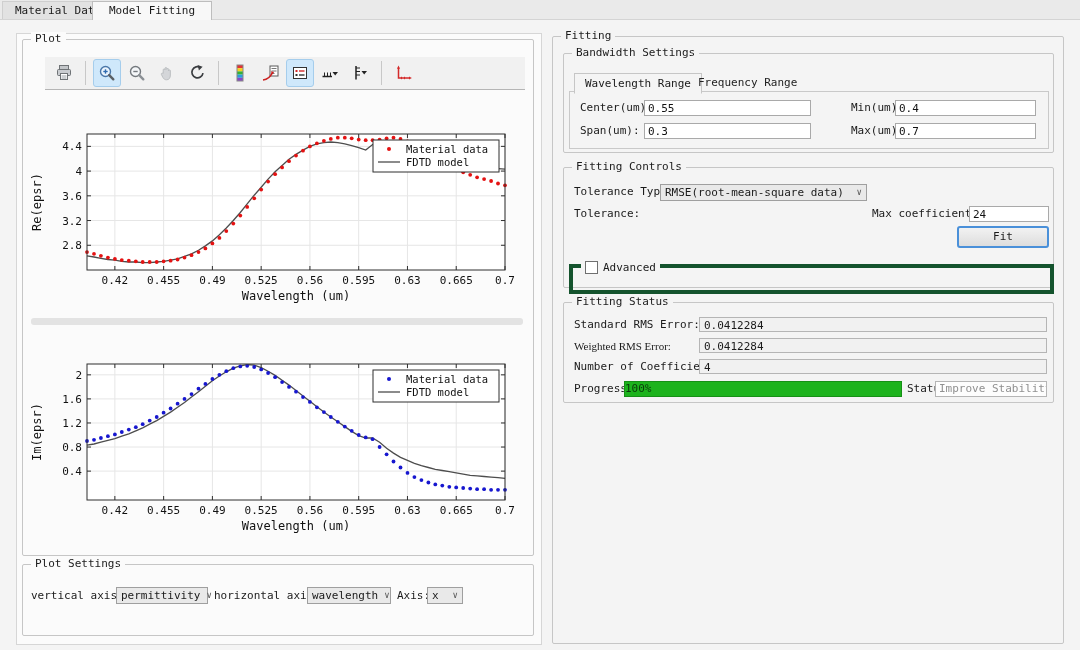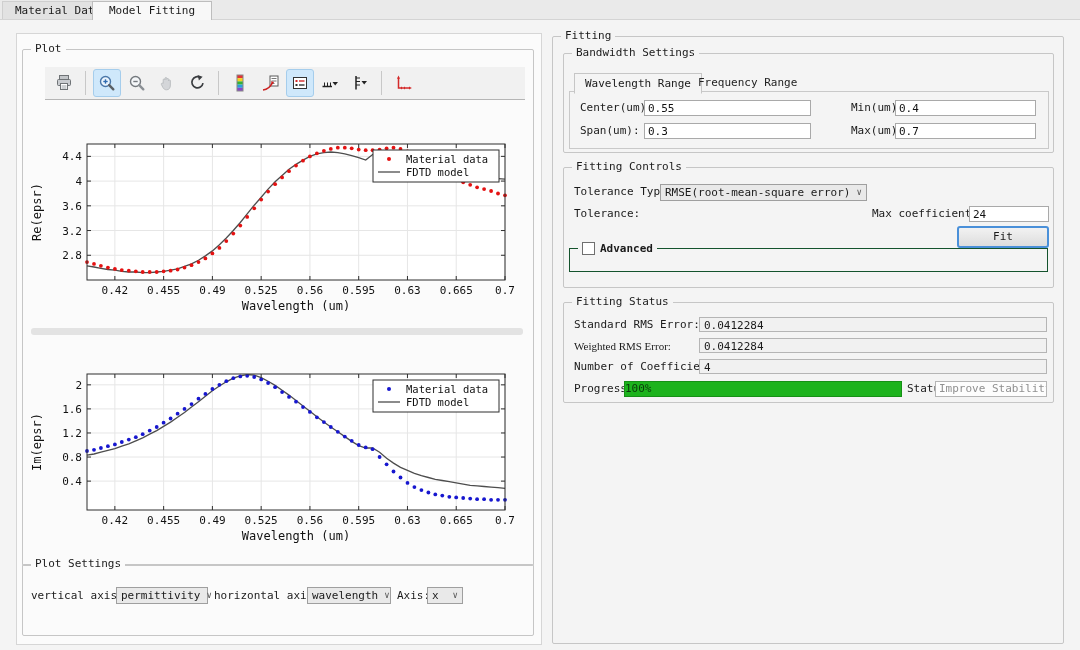--- a/index.html
+++ b/index.html
@@ -15,21 +15,21 @@
   .tab.t1{left:92px;background:#f8f8f8;border-color:#bdbdbd;height:18px;z-index:2;padding:0 16px;}
 
   
   .groupbox{position:absolute;border:1px solid #c6c6c6;border-radius:2px;}
   .gb-title{position:absolute;top:-8px;left:8px;padding:0 4px;line-height:14px;background:#f4f4f4;white-space:nowrap;}
   .onpanel > .gb-title{background:#fbfbfb;}
 
   
   .left-panel{position:absolute;left:16px;top:33px;width:524px;height:610px;background:#fbfbfb;border:1px solid #d6d6d6;}
 
-  .plot-group{left:5px;top:15px;width:510px;height:515px;}
+  .plot-group{left:5px;top:5px;width:510px;height:515px;}
   .toolbar{position:absolute;left:22px;top:17px;width:480px;height:33px;background:#f1f1f1;
            border-bottom:1px solid #b5b5b5;display:flex;align-items:center;padding-left:4px;box-sizing:border-box;}
   .tbtn{width:28px;height:28px;display:flex;align-items:center;justify-content:center;border-radius:3px;margin:0 1px;cursor:pointer;}
   .tbtn.sel{background:#cfe8fb;border:1px solid #a5cdec;box-sizing:border-box;}
   .tsep{width:1px;height:24px;background:#c8c8c8;margin:0 6px;}
 
   .chart{position:absolute;left:4px;width:504px;height:186px;}
   .chart.c0{top:84px;}
   .chart.c1{top:314px;}
   .chart svg text{font-family:"DejaVu Sans Mono","Liberation Mono",monospace;fill:#111;}
@@ -52,21 +52,21 @@
 
   .bw-group{left:10px;top:16px;width:489px;height:98px;}
   .bw-tab{position:absolute;top:19px;height:19px;line-height:19px;padding:0 10px;cursor:pointer;z-index:2;}
   .bw-tab.active{left:10px;background:#f4f4f4;border:1px solid #c6c6c6;border-bottom:1px solid #f4f4f4;}
   .bw-tab.idle{left:124px;color:#222;}
   .bw-content{position:absolute;left:5px;top:37px;width:478px;height:56px;border:1px solid #c9c9c9;}
 
   .fc-group{left:10px;top:130px;width:489px;height:119px;}
   .fit-btn{position:absolute;left:393px;top:58px;width:92px;height:22px;background:linear-gradient(#f2f2f2,#dddddd);
            border:2px solid #4a90d9;border-radius:3px;text-align:center;line-height:18px;cursor:pointer;box-sizing:border-box;}
-  .adv-box{position:absolute;left:5px;top:80px;width:477px;height:22px;border:1px solid #14532d;font-weight:bold;}
+  .adv-box{position:absolute;left:5px;top:96px;width:477px;height:22px;border:4px solid #14532d;}
   .adv-head{position:absolute;left:8px;top:-8px;background:#f4f4f4;padding:0 4px;display:flex;align-items:center;gap:5px;height:15px;}
   .checkbox{width:11px;height:11px;border:1px solid #6f6f6f;background:#fff;display:inline-block;cursor:pointer;}
 
   .fs-group{left:10px;top:265px;width:489px;height:99px;}
   .progress{position:absolute;left:60px;top:78px;width:278px;height:16px;border:1px solid #169016;background:#fff;box-sizing:border-box;}
   .progress-fill{position:absolute;left:0;top:0;bottom:0;background:#1db31d;}
   .progress-text{position:absolute;inset:0;text-align:left;line-height:14px;color:#0b3a0b;}
   .status-box{position:absolute;left:371px;top:78px;width:112px;height:16px;border:1px solid #b5b5b5;background:#fdfdfd;
               color:#909090;line-height:14px;padding:0 3px;box-sizing:border-box;white-space:nowrap;overflow:hidden;}
 </style>
@@ -479,21 +479,21 @@
         <input class="field" style="left: 74px; top: 31px; width: 167px;" value="0.3">
         <span class="label" style="left:281px;top:31px;">Max(um):</span>
         <input class="field" style="left: 325px; top: 31px; width: 141px;" value="0.7">
       </div>
     </div>
 
     <div class="groupbox fc-group">
       <span class="gb-title">Fitting Controls</span>
       <span class="label" style="left:10px;top:16px;">Tolerance Type:</span>
       <div class="combo" style="position:absolute;left:96px;top:16px;width:207px;">
-        <span>RMSE(root-mean-square error)</span>
+        <span>RMSE(root-mean-square data)</span>
         <span class="chev">∨</span>
       </div>
       <span class="label" style="left:10px;top:38px;">Tolerance:</span>
       <span class="label" style="left:308px;top:38px;">Max coefficients:</span>
       <input class="field" style="left: 405px; top: 38px; width: 80px;" value="24">
       <div class="fit-btn">Fit</div>
       <div class="adv-box">
         <div class="adv-head">
           <span class="checkbox"></span>
           <span>Advanced</span>

